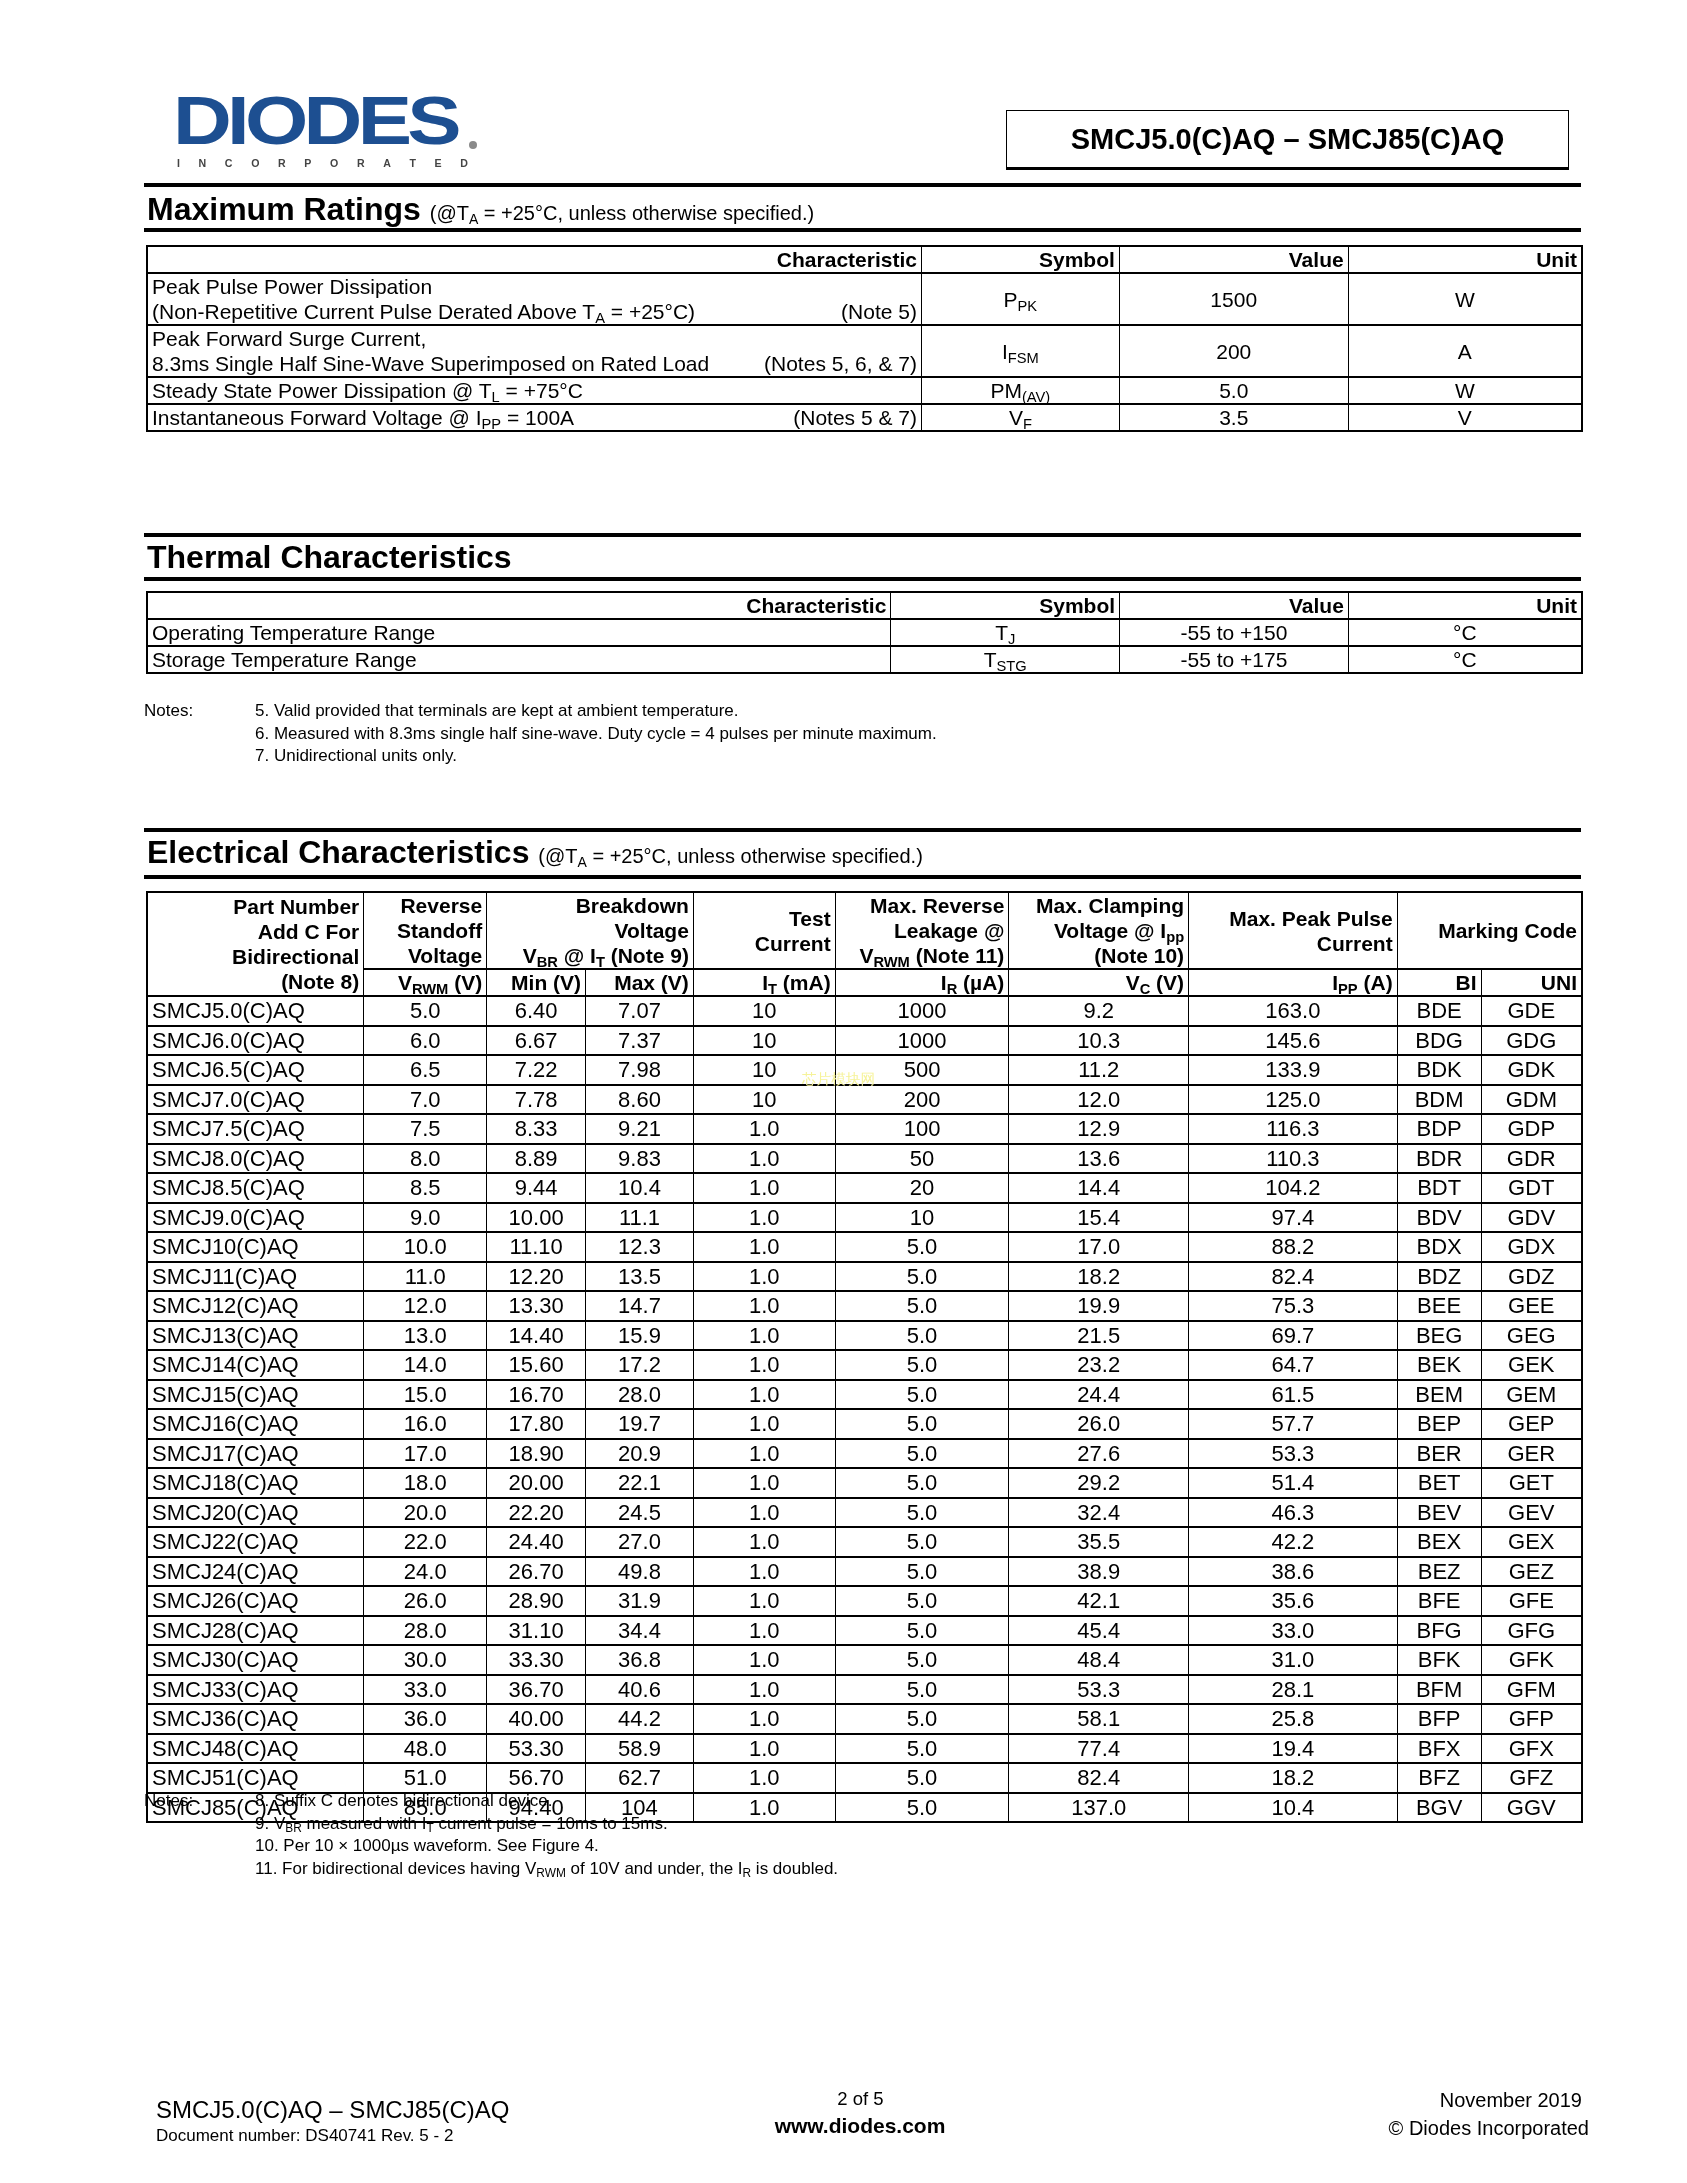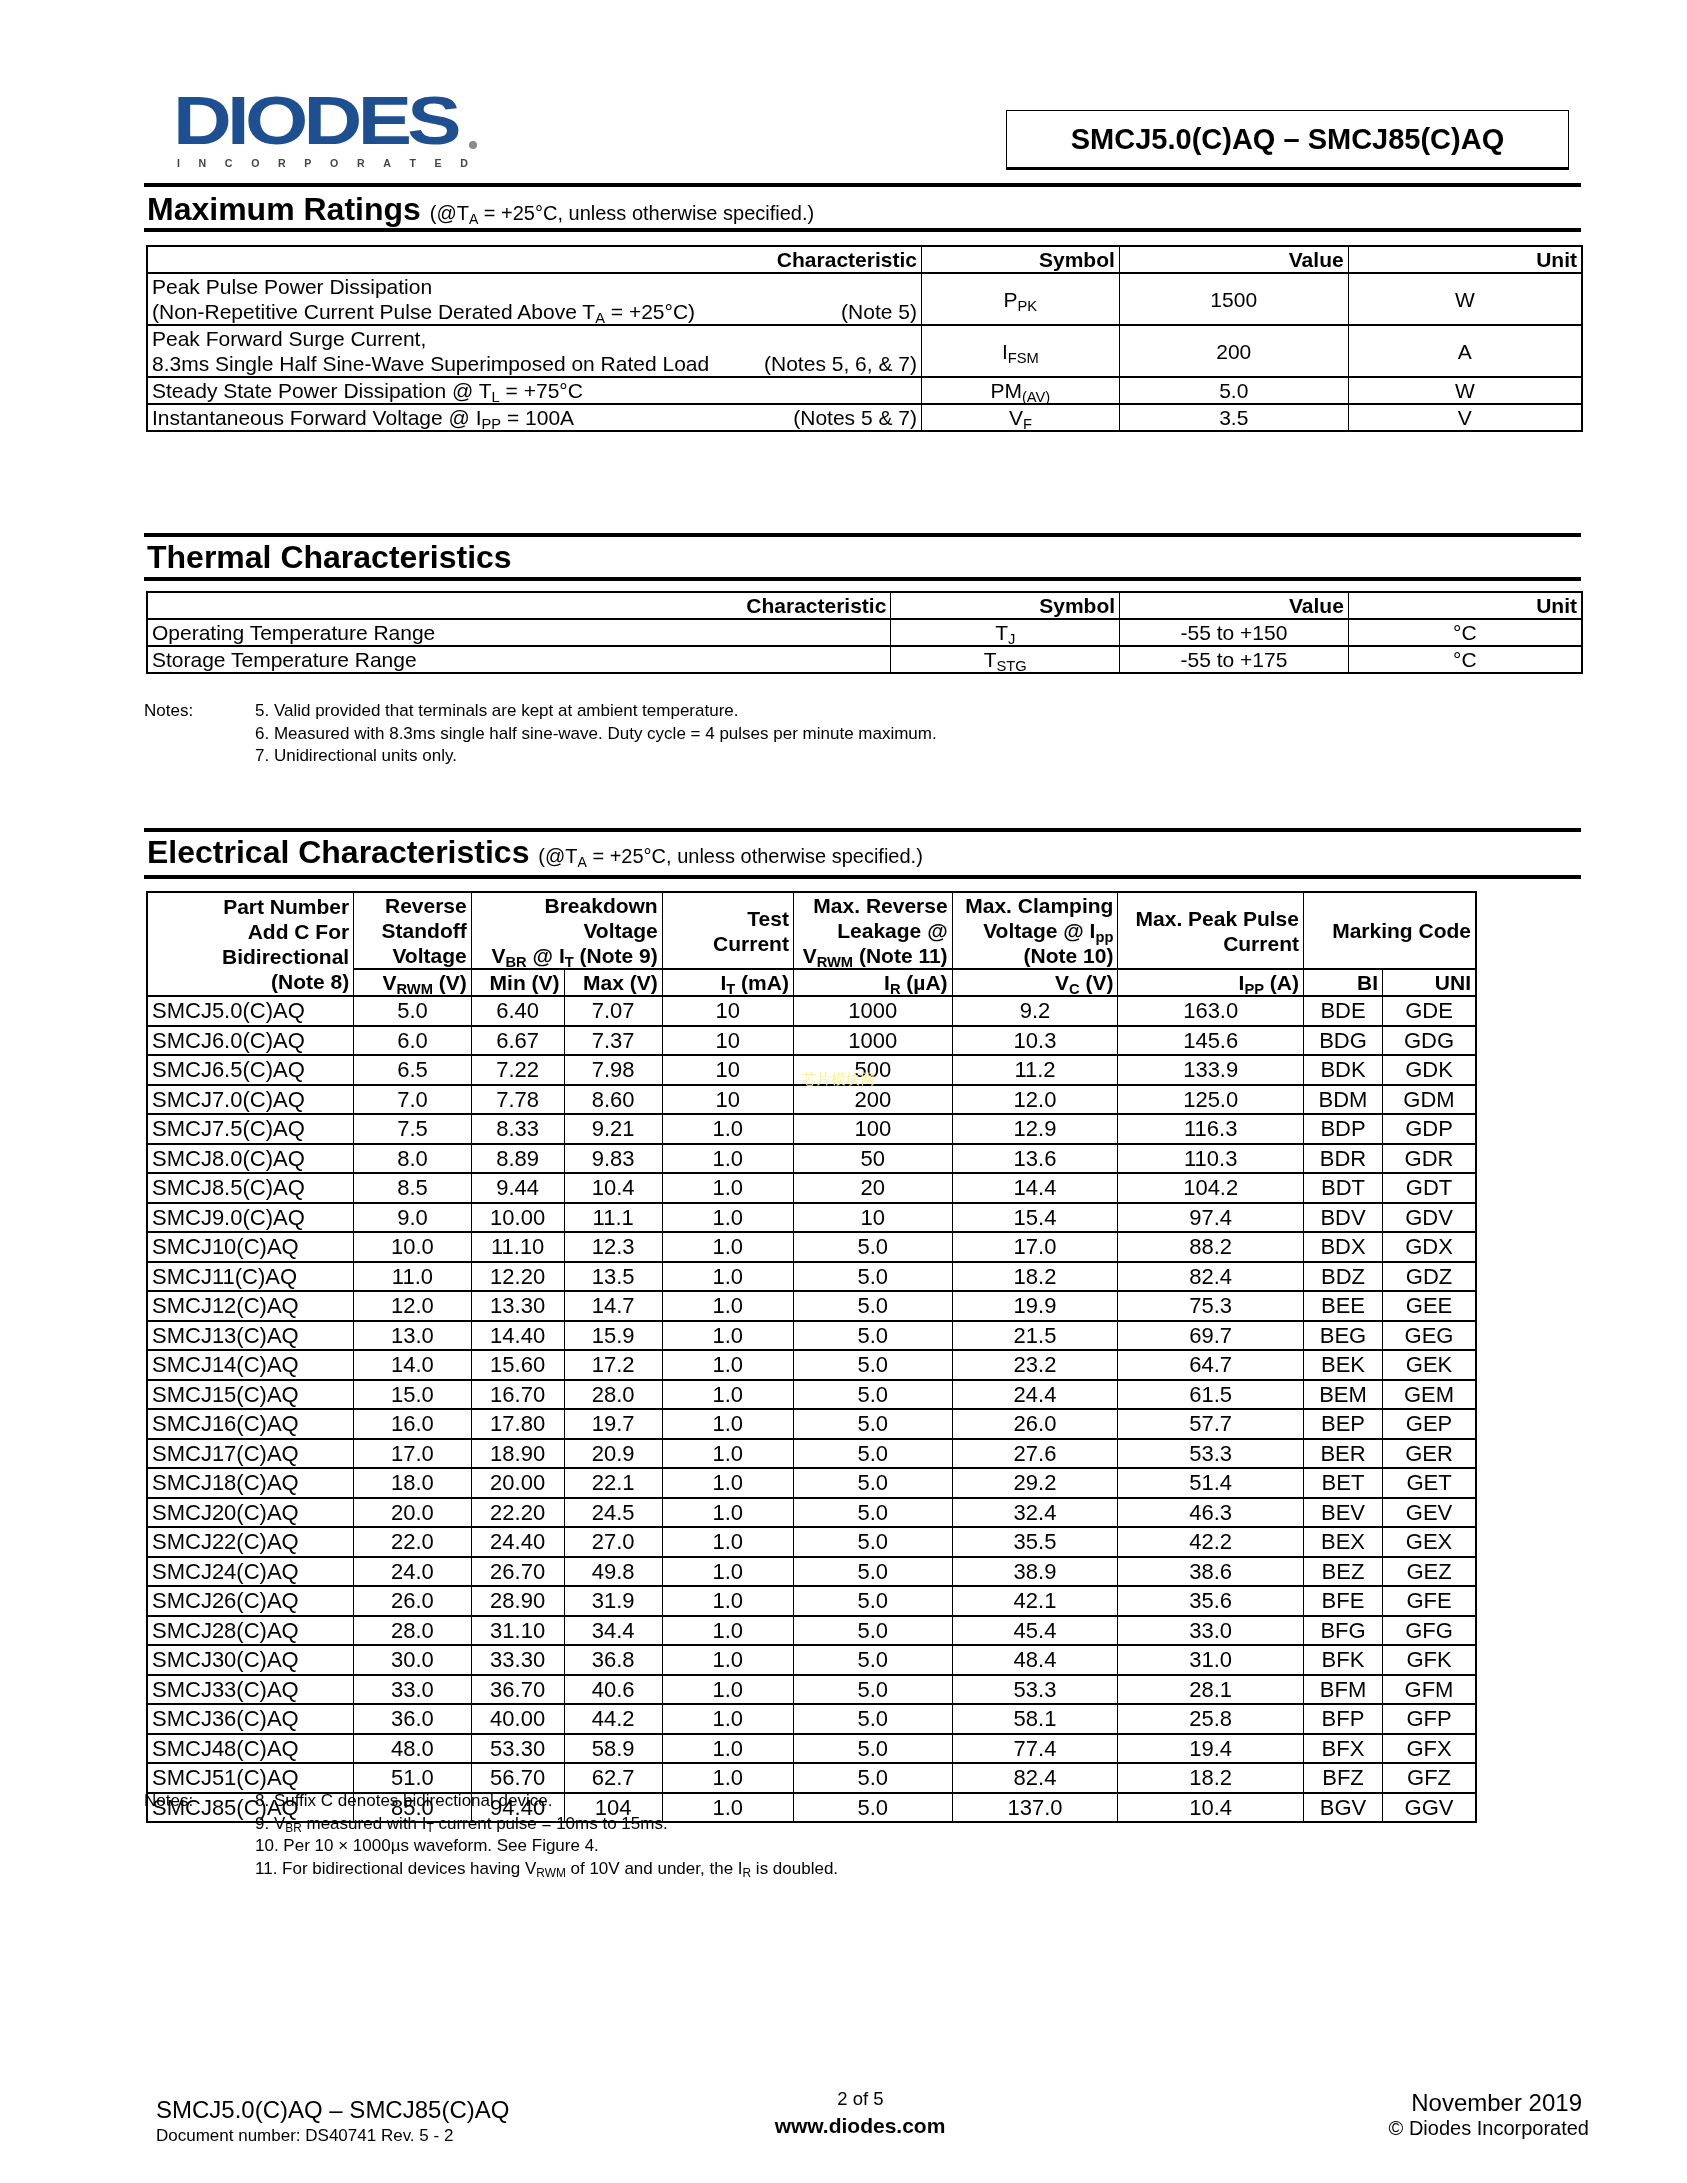--- a/index.html
+++ b/index.html
@@ -22,32 +22,32 @@
   table.dt td, table.dt th { border:1.3px solid #000; padding:0 4px; line-height:25px; }
   table.dt th { font-weight:bold; text-align:right; }
   table.dt td.c { text-align:center; }
   table.dt tr.thick td { border-top:2.6px solid #000; }
   .char-cell { display:flex; justify-content:space-between; }
   
   .notes { left:144px; font-size:17px; line-height:22.5px; }
   .notes .lbl { position:absolute; left:0; top:0; }
   .notes .items { position:absolute; left:111px; top:0; white-space:nowrap; }
   
-  table.el { left:146px; top:891px; width:1331px; font-size:22px; }
+  table.el { left:146px; top:891px; width:1437px; font-size:22px; }
   table.el th { line-height:25px; font-size:21px; }
   table.el td { line-height:27.5px; }
   table.el tbody tr td { border-top:2px solid #000; }
   
   .wm { left:802px; top:1070px; font-size:14.6px; color:#f6f39a; font-family:"DejaVu Sans", sans-serif; }
   
   .foot-l1 { left:156px; top:2096px; font-size:24px; }
   .foot-l2 { left:156px; top:2126px; font-size:17px; }
   .foot-c1 { left:781px; top:2088px; width:159px; text-align:center; font-size:18.5px; }
   .foot-c2 { left:741px; top:2114px; width:238px; text-align:center; font-size:21px; font-weight:bold; }
-  .foot-r1 { right:105px; top:2089px; font-size:24px; }
+  .foot-r1 { right:105px; top:2089px; font-size:20px; }
   .foot-r2 { right:98px; top:2117px; font-size:20px;text-align:center; }
 </style>
 </head>
 <body>
 
 <div class="abs logo">
   <div class="logo-word">DIODES</div>
   <div class="logo-reg"></div>
   <div class="logo-sub" id="logo-sub">
       <span>I</span>

